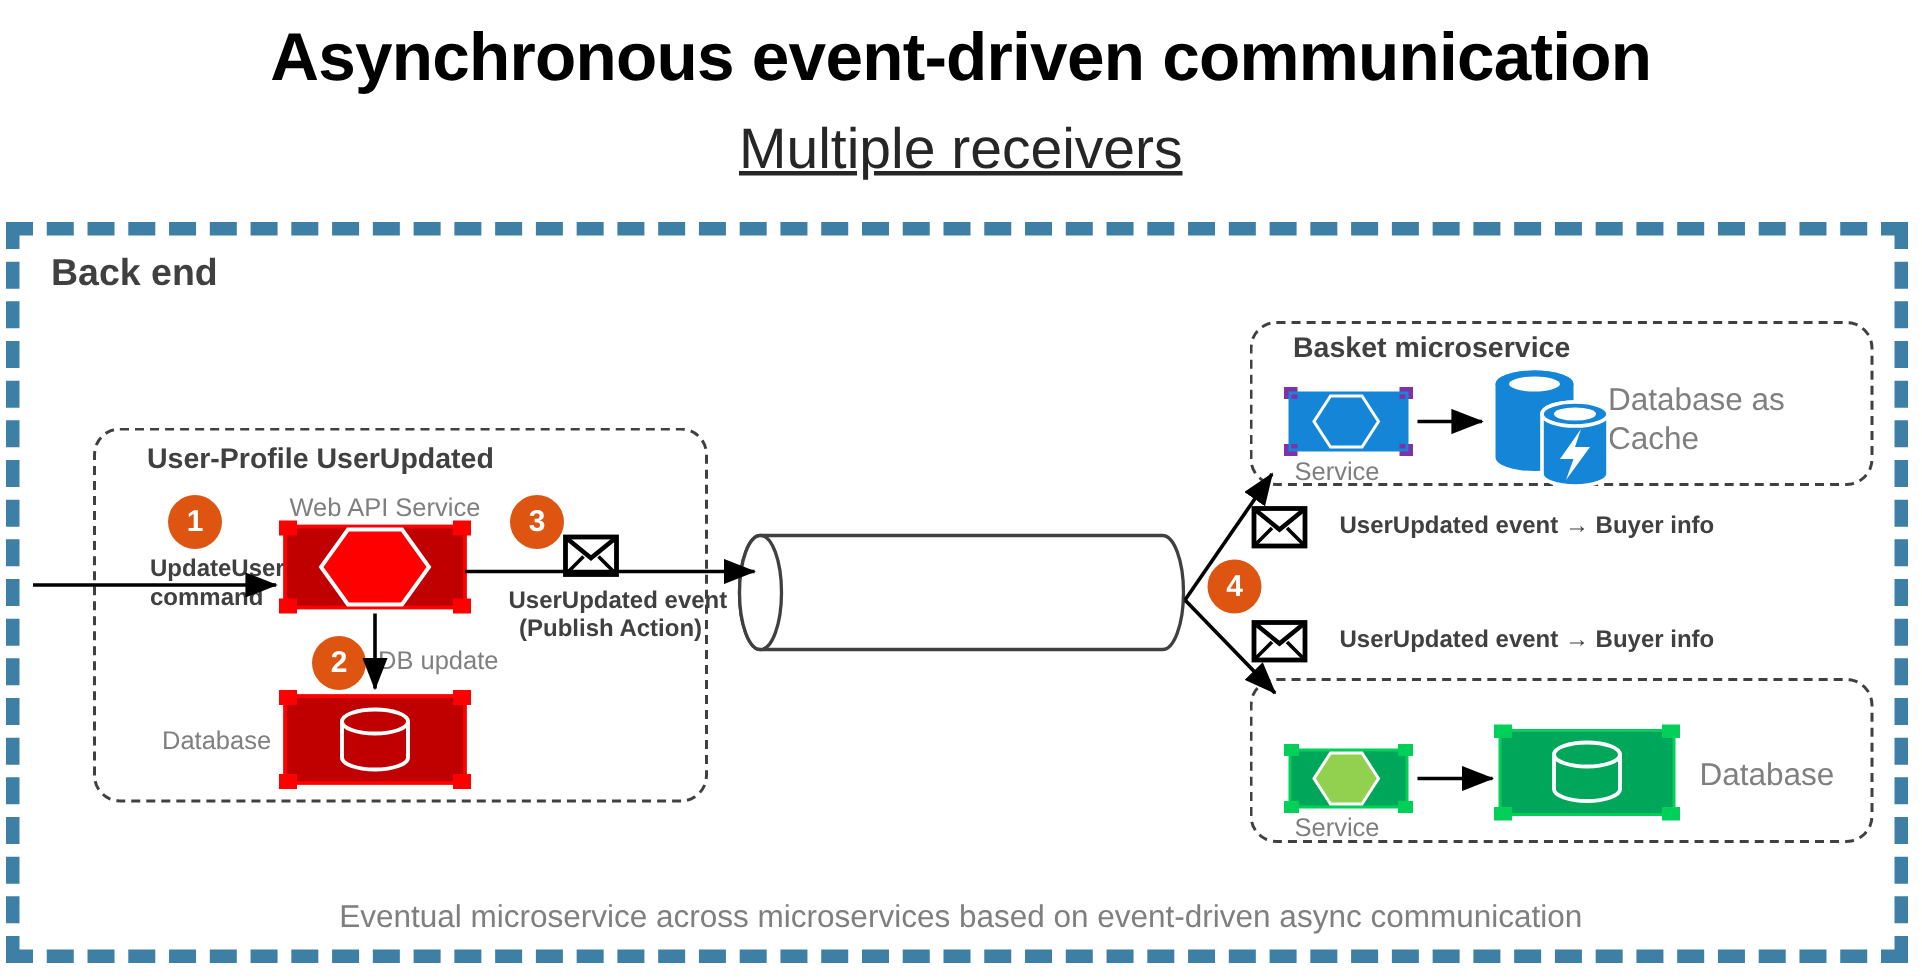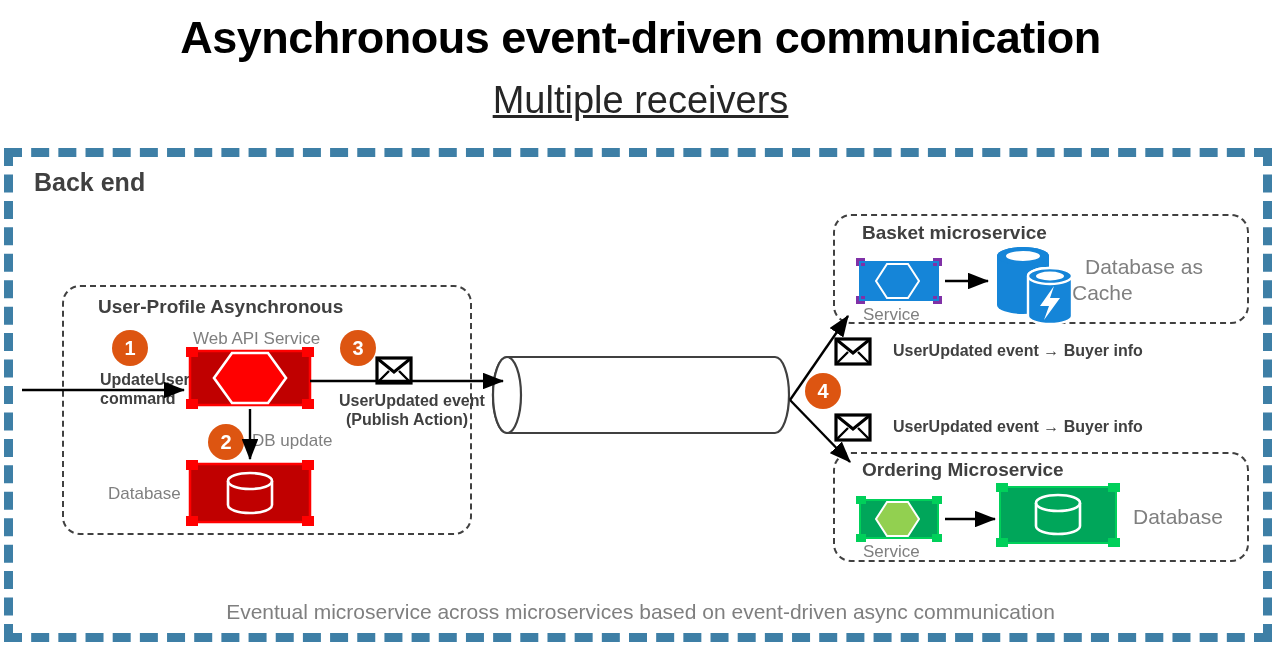--- a/index.html
+++ b/index.html
@@ -159,27 +159,26 @@
 
 <div id="stage">
 
   <div class="title-main">Asynchronous event-driven communication</div>
   <div class="title-sub">Multiple receivers</div>
 
   <div class="backend-box"></div>
   <div class="backend-label">Back end</div>
 
   <div class="group-box" style="left:62px; top:285px; width:410px; height:250px;"></div>
-  <div class="group-title" style="left:98px; top:296px;">User-Profile Asynchronous</div>
+  <div class="group-title" style="left:98px; top:296px;">User-Profile UserUpdated</div>
 
   <div class="group-box" style="left:833px; top:214px; width:416px; height:110px;"></div>
   <div class="group-title" style="left:862px; top:222px;">Basket microservice</div>
 
   <div class="group-box" style="left:833px; top:452px; width:416px; height:110px;"></div>
-  <div class="group-title" style="left:862px; top:459px;">Ordering Microservice</div>
 
   <div class="caption" style="left:193px; top:329px;">Web API Service</div>
 
   <div class="step" style="left:112px; top:330px;">1</div>
   <div class="step" style="left:340px; top:330px;">3</div>
   <div class="step" style="left:208px; top:424px;">2</div>
 
   <div class="bold-label left" style="left:79px; top:371px;">UpdateUser</div>
   <div class="bold-label left" style="left:79px; top:390px;">command</div>
 
@@ -192,21 +191,21 @@
   <div class="bus-text">
     <div>Event Bus</div>
     <div>(Publish/subscribe channel)</div>
   </div>
   <div class="step" style="left:805px; top:373px;">4</div>
 
   <div class="bold-label left" style="left:872px; top:342px;">UserUpdated event → Buyer info</div>
   <div class="bold-label left" style="left:872px; top:418px;">UserUpdated event → Buyer info</div>
 
   <div class="caption" style="left:863px; top:305px;">Service</div>
-  <div class="caption-lg" style="left:1072px; top:255px;margin-left:13px;">Database as</div>
+  <div class="caption-lg" style="left:1072px; top:255px;">Database as</div>
   <div class="caption-lg" style="left:1072px; top:281px;">Cache</div>
 
   <div class="caption" style="left:863px; top:542px;">Service</div>
   <div class="caption-lg" style="left:1133px; top:505px;">Database</div>
 
   <div class="footer-note">Eventual microservice across microservices based on event-driven async communication</div>
 
   <svg class="svg-layer" viewBox="0 0 1281 652">
     <defs>
       <marker id="arrowhead" markerWidth="9" markerHeight="7" refX="8.5" refY="3.5" orient="auto" markerUnits="strokeWidth">

